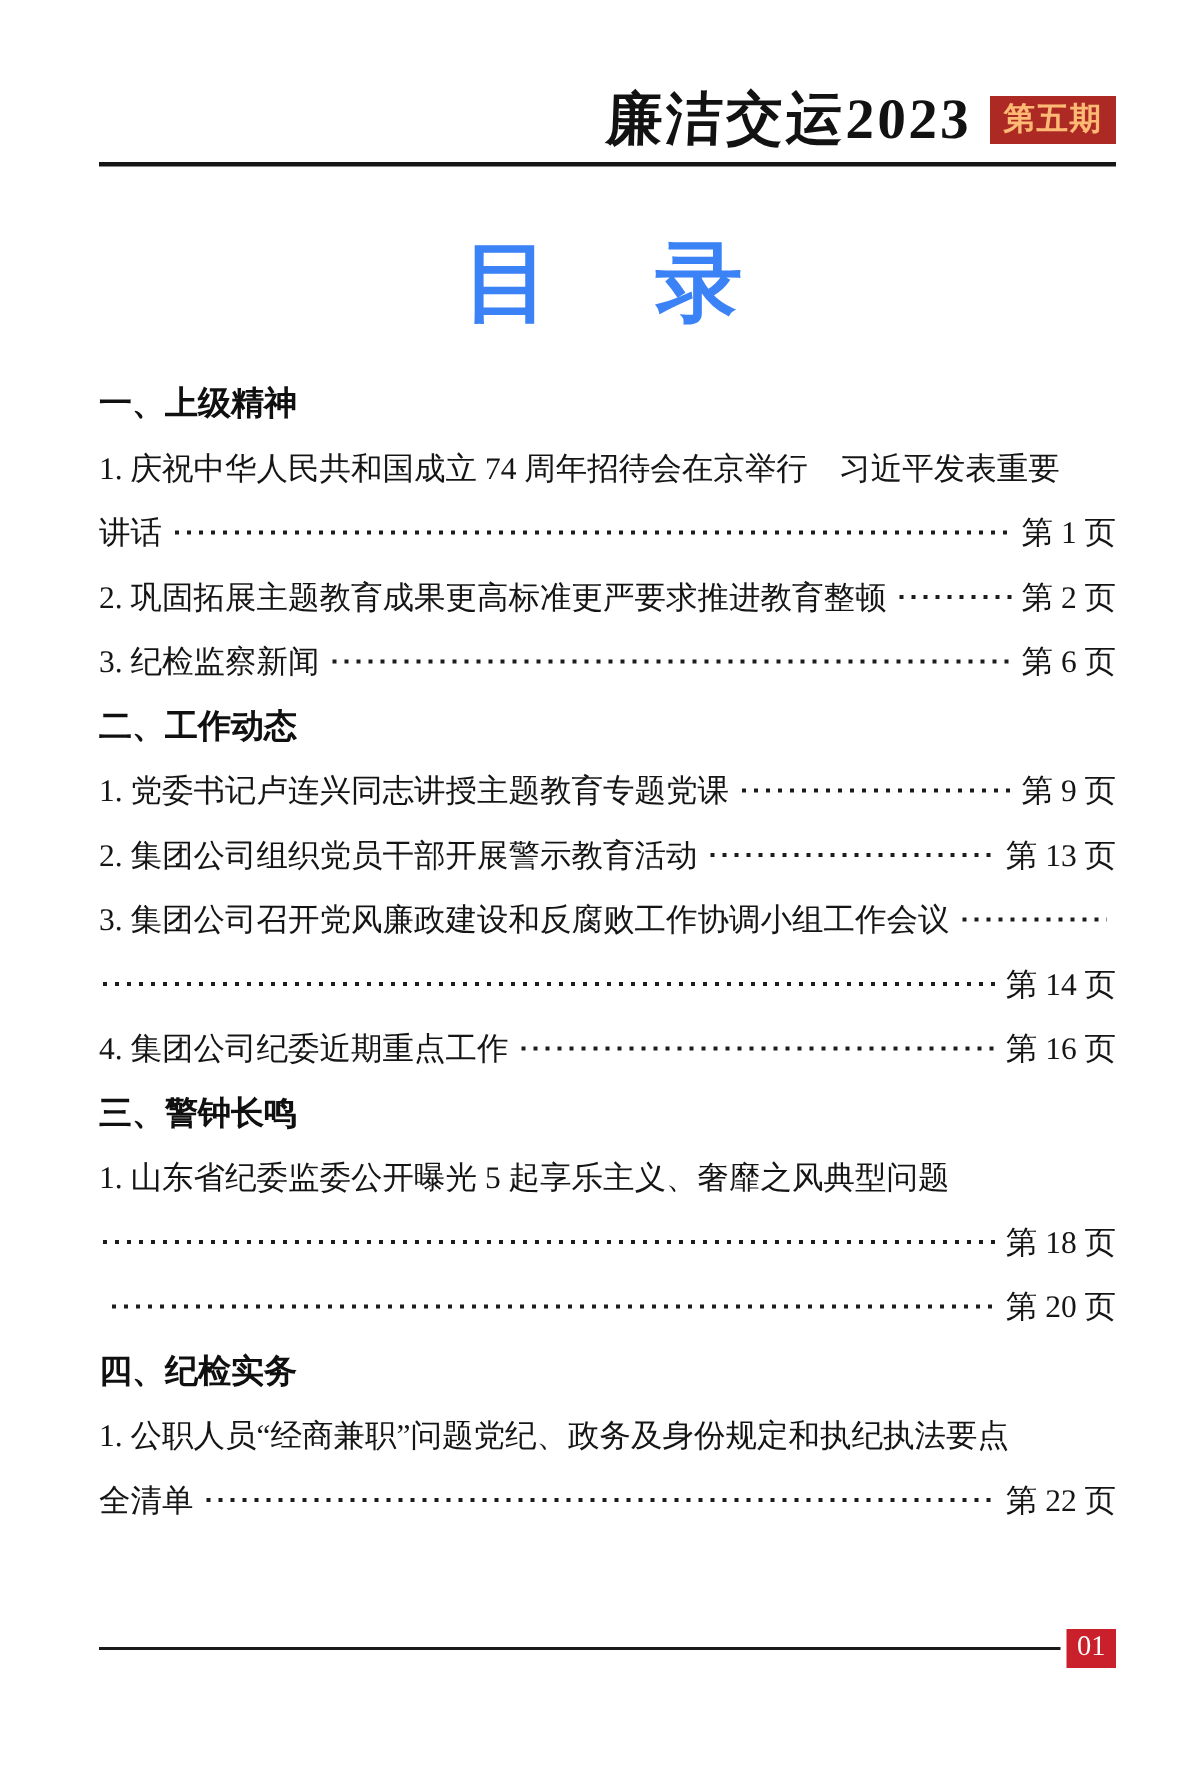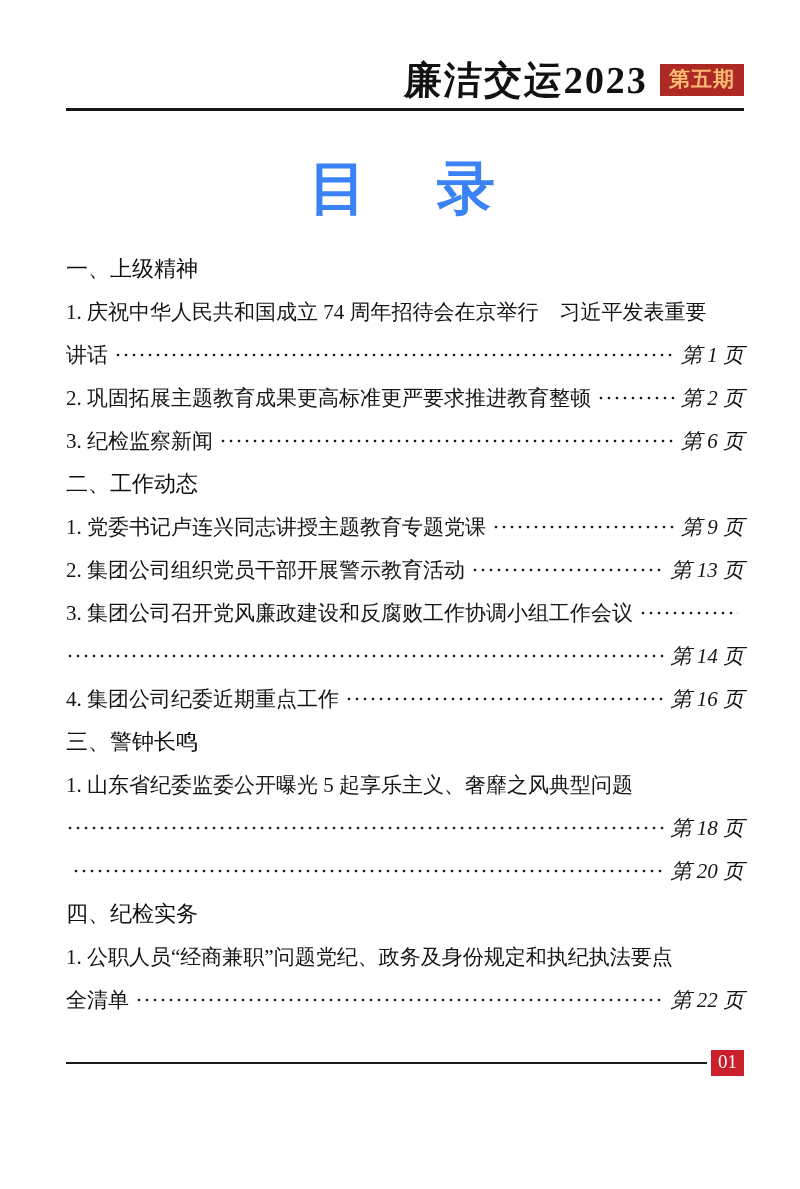--- a/index.html
+++ b/index.html
@@ -63,41 +63,41 @@
   .toc { margin-top: 22px; }
   .row {
     min-height: 43px;
     display: flex;
     align-items: center;
     font-size: 21px;
     line-height: 30px;
   }
   .row.heading {
     font-family: "Liberation Sans", "DejaVu Sans", sans-serif;
-    font-weight: 400;
+    font-weight: 700;
     font-size: 22px;
     color: #101010;
   }
   .row .t { white-space: pre-wrap; }
   .leader {
     flex: 1 1 auto;
     min-width: 14px;
     align-self: stretch;
     margin: 0 6px;
     background-image: radial-gradient(circle, #1c1c1c 1.5px, rgba(0,0,0,0) 1.6px);
     background-size: 8px 8px;
     background-position: 0 center;
     background-repeat: repeat-x;
   }
   .row.cont .leader { margin-left: 0; }
-  .pg { white-space: nowrap; font-style: italic; }
+  .pg { white-space: nowrap; }
   
   .footer {
     position: absolute;
-    left: 66px; top: 1050px;
+    left: 66px; top: 1086px;
     width: 678px;
     display: flex;
     align-items: center;
   }
   .footer-rule {
     flex: 1 1 auto;
     height: 2.5px;
     background: #1a1a1a;
   }
   .page-badge {

